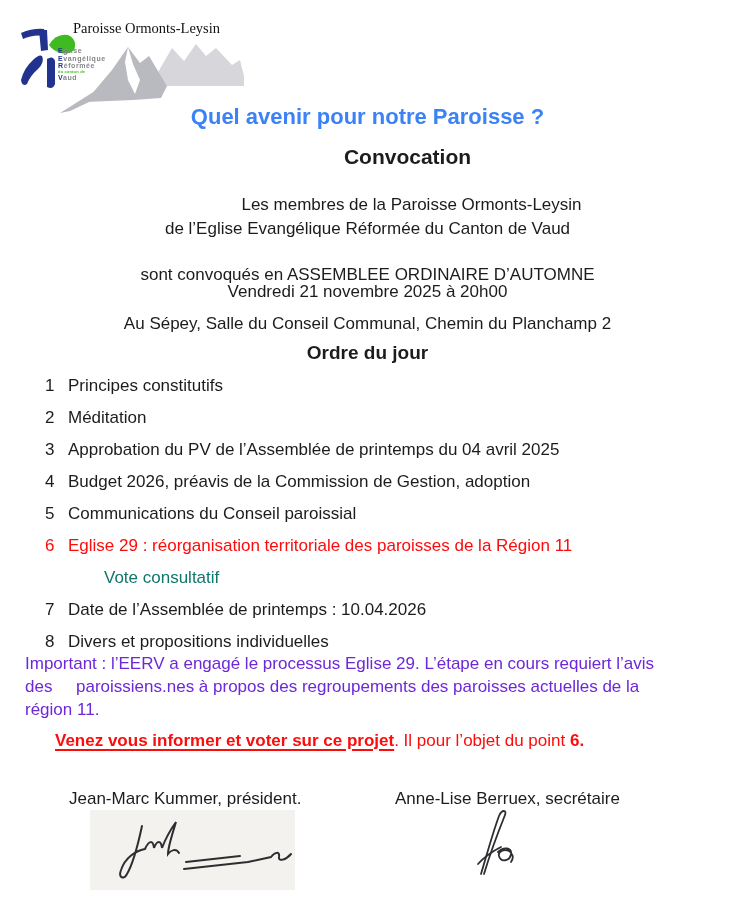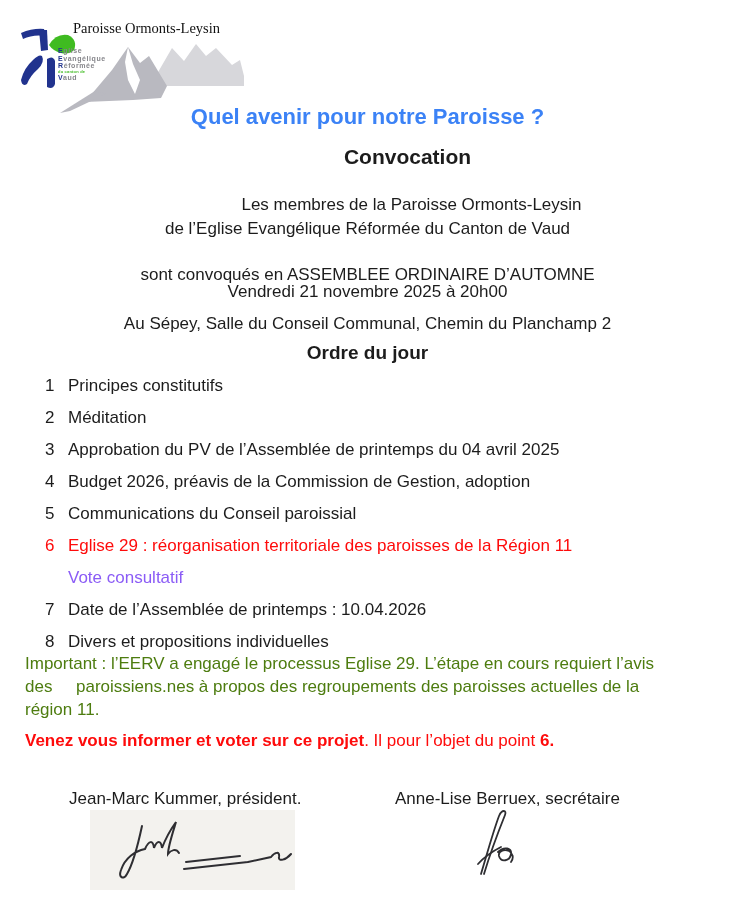--- a/index.html
+++ b/index.html
@@ -34,21 +34,21 @@
   
   .agenda{top:376px;left:0;width:735px;}
   .agenda-row{display:flex;line-height:20px;font-size:17px;margin-bottom:12px;}
   .agenda-num{margin-left:45px;width:23px;flex:0 0 23px;}
   .agenda-row.red{color:#fe0b0b;}
 
   
   .notice{top:652px;left:25px;width:695px;font-size:17px;line-height:23px;}
   .red-text{color:#fe0b0b;}
   .venez{top:731px;left:25px;width:700px;font-size:17px;}
-  .venez .bu{font-weight:bold;text-decoration-thickness:2px;text-underline-offset:3px;}
+  .venez .bu{font-weight:bold;text-decoration:underline;text-decoration-thickness:2px;text-underline-offset:3px;margin-left:30px;}
   .venez .b{font-weight:bold;}
 
   
   .name{top:789px;font-size:17px;}
   .name-president{left:69px;}
   .name-secretary{left:395px;}
   .sig-left{left:90px;top:810px;width:205px;height:80px;background:#f3f2ee;}
   .sig-right{left:468px;top:806px;width:75px;height:80px;}
   .sig-svg path{fill:none;stroke:#2e2e32;stroke-linecap:round;}
 </style>
@@ -107,35 +107,35 @@
     <span class="agenda-text">Budget 2026, préavis de la Commission de Gestion, adoption</span>
   </div>
   <div class="agenda-row">
     <span class="agenda-num">5</span>
     <span class="agenda-text">Communications du Conseil paroissial</span>
   </div>
   <div class="agenda-row red" style="color: rgb(254, 11, 11);">
     <span class="agenda-num">6</span>
     <span class="agenda-text">Eglise 29 : réorganisation territoriale des paroisses de la Région 11</span>
   </div>
-  <div class="agenda-row red" style="color: #8b5cf6;">
+  <div class="agenda-row red" style="color: #0f766e; padding-left: 36px;">
     <span class="agenda-num"></span>
     <span class="agenda-text">Vote consultatif</span>
   </div>
   <div class="agenda-row">
     <span class="agenda-num">7</span>
     <span class="agenda-text">Date de l’Assemblée de printemps : 10.04.2026</span>
   </div>
   <div class="agenda-row">
     <span class="agenda-num">8</span>
     <span class="agenda-text">Divers et propositions individuelles</span>
   </div>
 </div>
 
-<div class="abs notice red-text" style="color: #4d7c0f;">
+<div class="abs notice red-text" style="color: #6d28d9;">
   <div>Important : l’EERV a engagé le processus Eglise 29. L’étape en cours requiert l’avis</div>
   <div>des &nbsp;&nbsp;&nbsp;&nbsp;paroissiens.nes à propos des regroupements des paroisses actuelles de la</div>
   <div>région 11.</div>
 </div>
 
 <div class="abs venez red-text" style="color: rgb(254, 11, 11);">
   <span class="bu">Venez vous informer et voter sur ce projet</span><span>. Il pour l’objet du point </span><span class="b">6.</span>
 </div>
 
 <div class="abs name name-president">Jean-Marc Kummer, président.</div>

